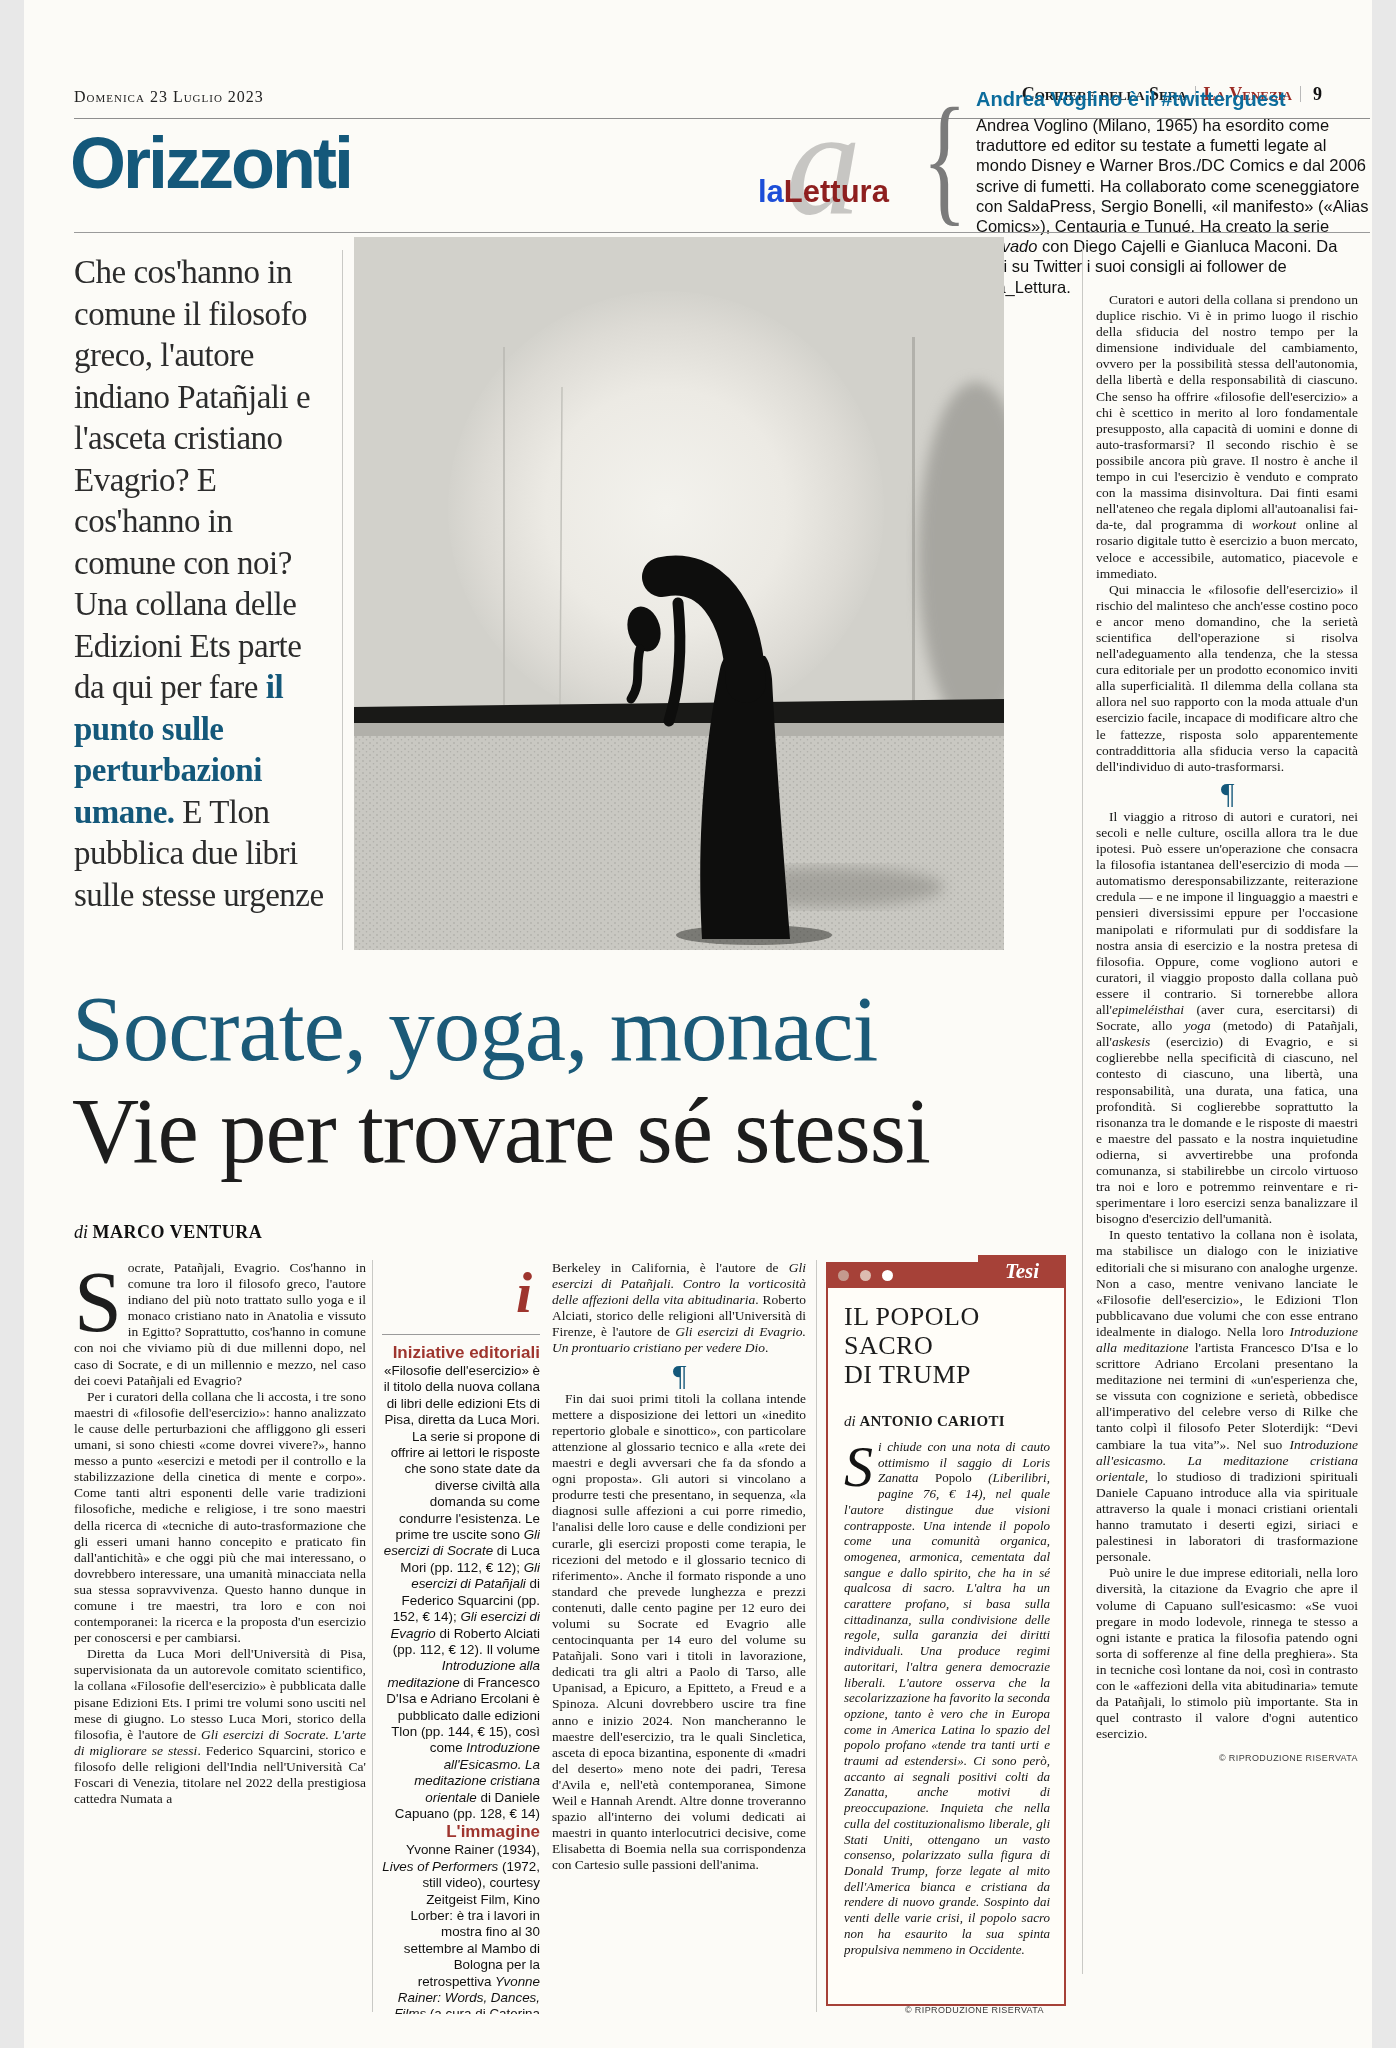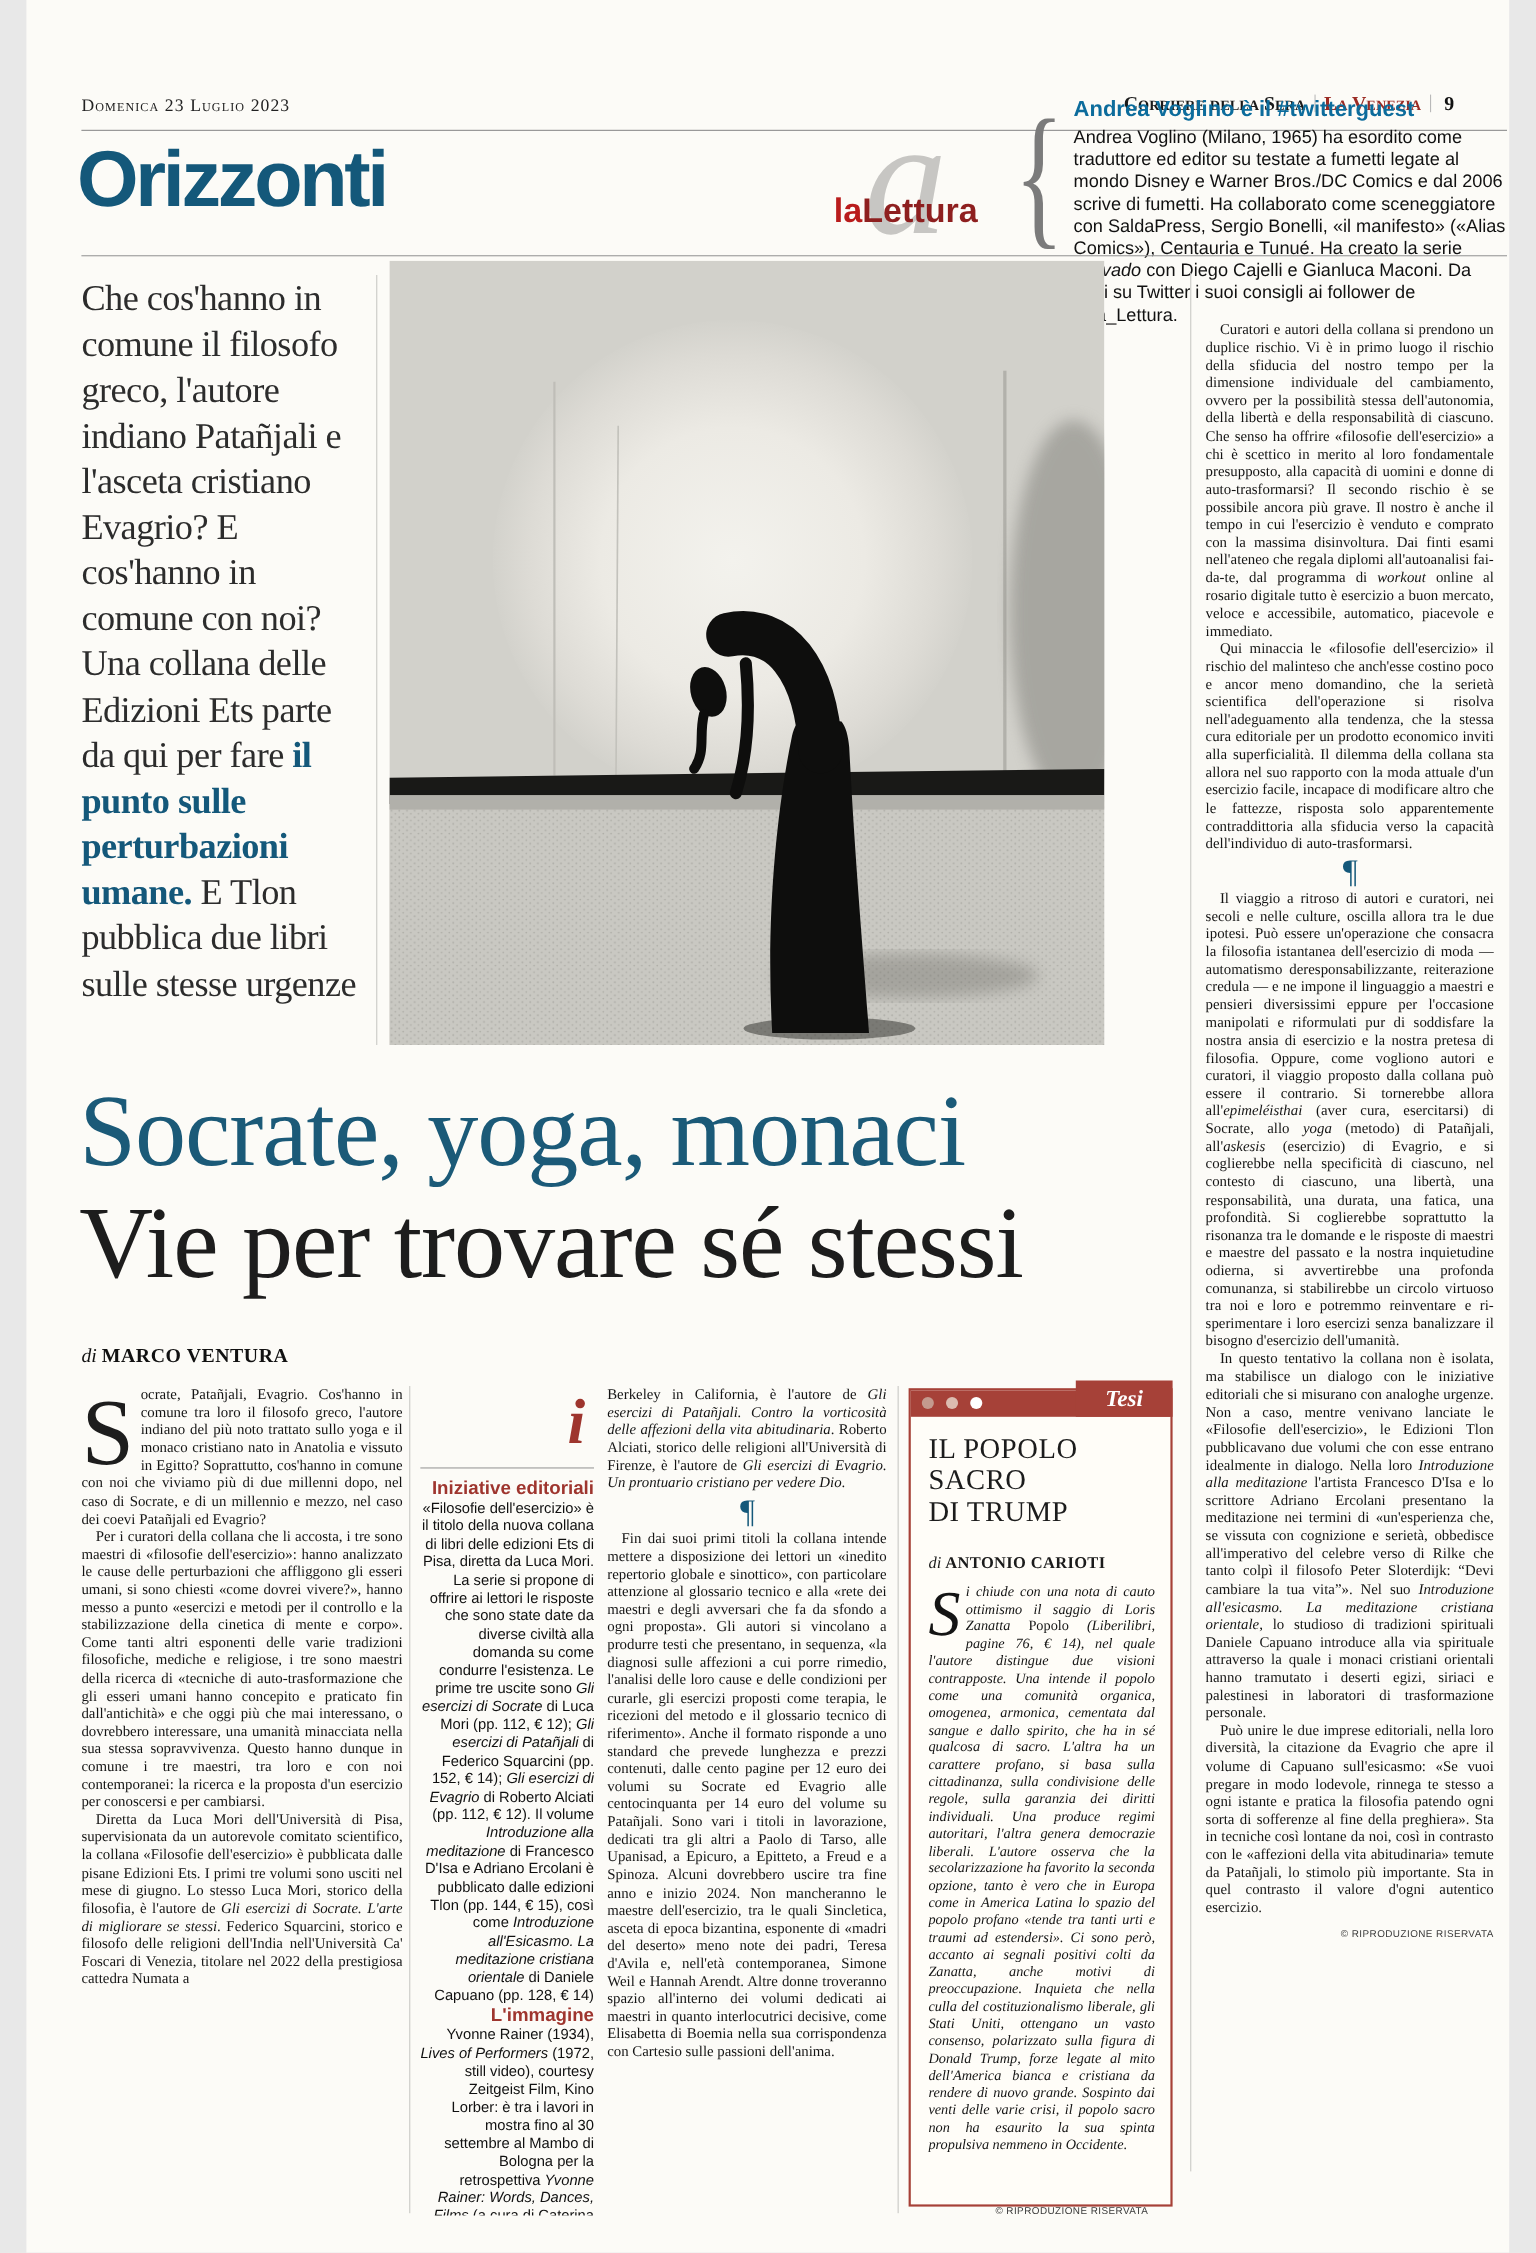--- a/index.html
+++ b/index.html
@@ -20,21 +20,21 @@
   .section-title{position:absolute;left:46px;top:122px;font-family:"Liberation Sans",sans-serif;
         font-weight:900;font-size:72px;letter-spacing:-3px;color:#14587a;}
   .section-subtitle{position:absolute;left:50px;top:206px;font-size:23px;color:#161616;}
 
   
   .logo{position:absolute;left:728px;top:96px;width:170px;height:135px;}
   .logo .a-glyph{position:absolute;left:34px;top:-20px;font-size:150px;font-style:italic;
         color:#c7c6c3;font-family:"Liberation Serif",serif;}
   .logo .word{position:absolute;left:6px;top:78px;font-family:"Liberation Sans",sans-serif;
         font-weight:bold;font-size:31px;}
-  .logo .word .la{color:#b91c1c;}
+  .logo .word .la{color:#1d4ed8;}
   .logo .word .lettura{color:#8e1f1f;}
   .brace{position:absolute;left:898px;top:88px;font-size:82px;color:#7b7b7b;
         transform:scaleY(1.75) scaleX(1.15);transform-origin:top left;line-height:82px;}
 
   .twitterguest{position:absolute;left:952px;top:88px;width:394px;}
   .twitterguest h3{margin:0 0 4px 0;font-family:Liberation Sans, sans-serif;font-size:20px;
         color:#0c6c9c;line-height:23px;}
   .twitterguest p{margin:0;font-family:"Liberation Sans",sans-serif;font-size:16.5px;
         line-height:20.2px;color:#111;}
 

